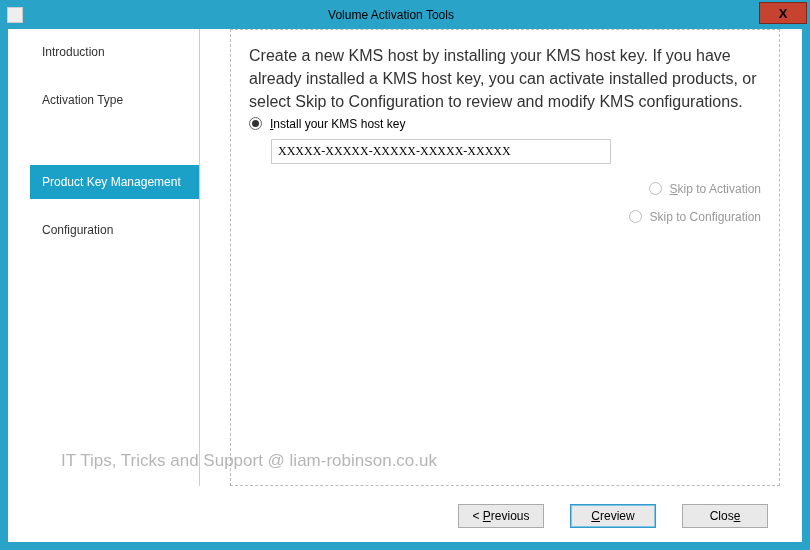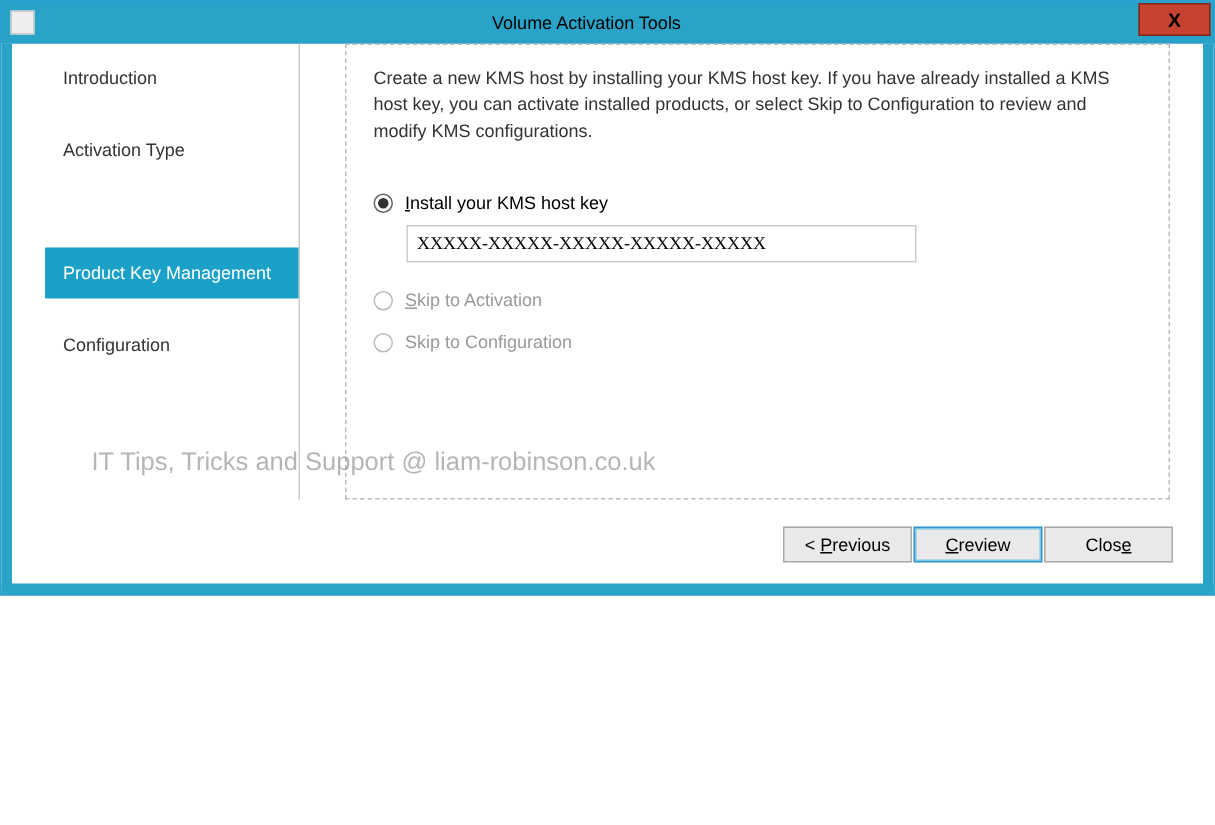--- a/index.html
+++ b/index.html
@@ -6,23 +6,23 @@
     body {
       font-family: "Segoe UI", Tahoma, sans-serif;
       font-size: 12px;
       background: #fff;
       width: 810px;
       height: 550px;
       overflow: hidden;
     }
     .window {
       width: 810px;
-      height: 397px;
+      height: 550px;
       border: 1px solid #2aa3c9;
-      background: #3b82f6;
+      background: #ec4899;
       display: flex;
       flex-direction: column;
     }
     .titlebar {
       height: 28px;
       background: #2aa3c9;
       display: flex;
       align-items: center;
       position: relative;
     }
@@ -114,33 +114,33 @@
       margin-top: 48px;
     }
     .content {
       flex: 1;
       margin-left: 14px;
       border: 1px dashed #bbb;
       padding: 14px 18px;
       position: relative;
     }
     .desc {
-      font-size: 12px;
+      font-size: 16px;
       color: #333;
       line-height: 1.45;
-      margin-bottom: 32px;
+      margin-bottom: 3px;
     }
     .radio-row {
       display: flex;
       align-items: center;
       margin-bottom: 14px;
       gap: 8px;
       font-size: 12px;
     }
-    .radio-row.disabled { color: #999; }
+    .radio-row.disabled { color: #999; justify-content: flex-end; }
     .radio {
       width: 13px;
       height: 13px;
       border: 1px solid #666;
       border-radius: 50%;
       display: inline-flex;
       align-items: center;
       justify-content: center;
       background: #fff;
     }
@@ -168,24 +168,24 @@
       position: absolute;
       left: -170px;
       bottom: 14px;
       font-size: 17px;
       color: rgba(120,120,120,0.55);
       font-weight: 300;
       pointer-events: none;
       white-space: nowrap;
     }
     .footer {
-      padding: 10px 20px 14px 22px;
+      padding: 10px 34px 14px 22px;
       display: flex;
       justify-content: flex-end;
-      gap: 1px;
+      gap: 26px;
     }
     .btn {
       min-width: 86px;
       height: 24px;
       border: 1px solid #aaa;
       background: #e9e9e9;
       font-size: 12px;
       cursor: pointer;
       font-family: inherit;
       padding: 0 10px;

